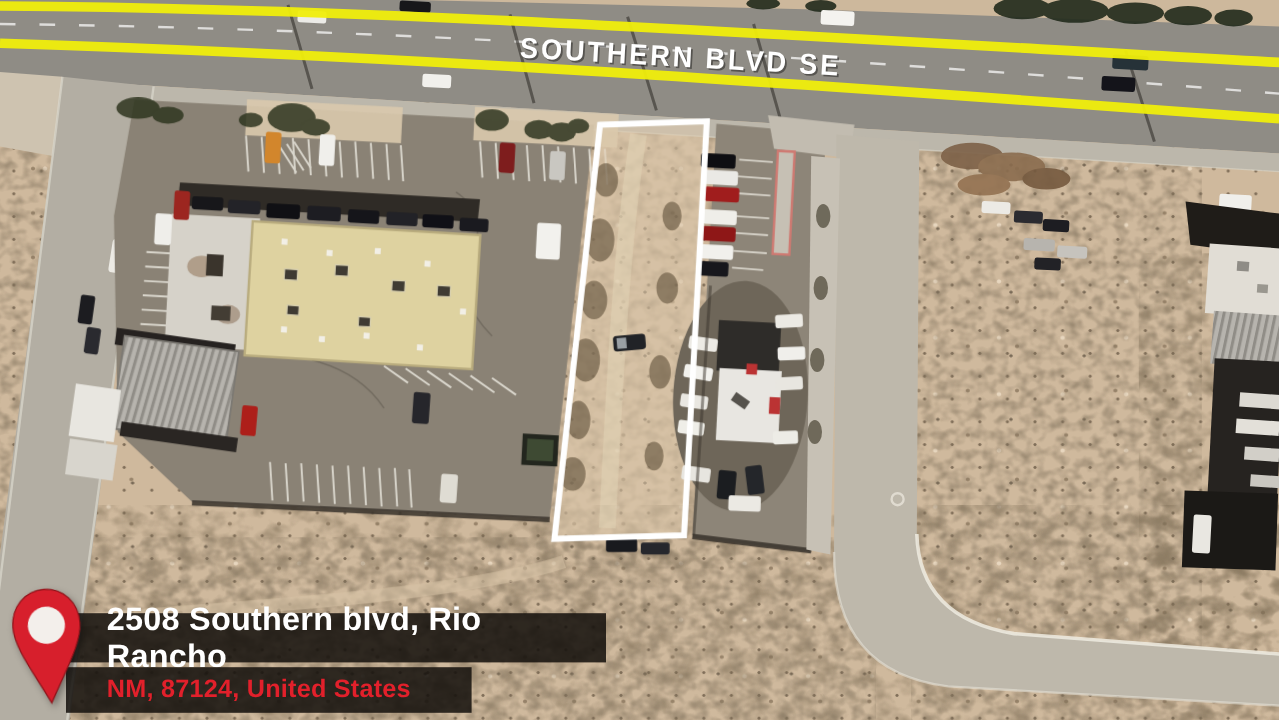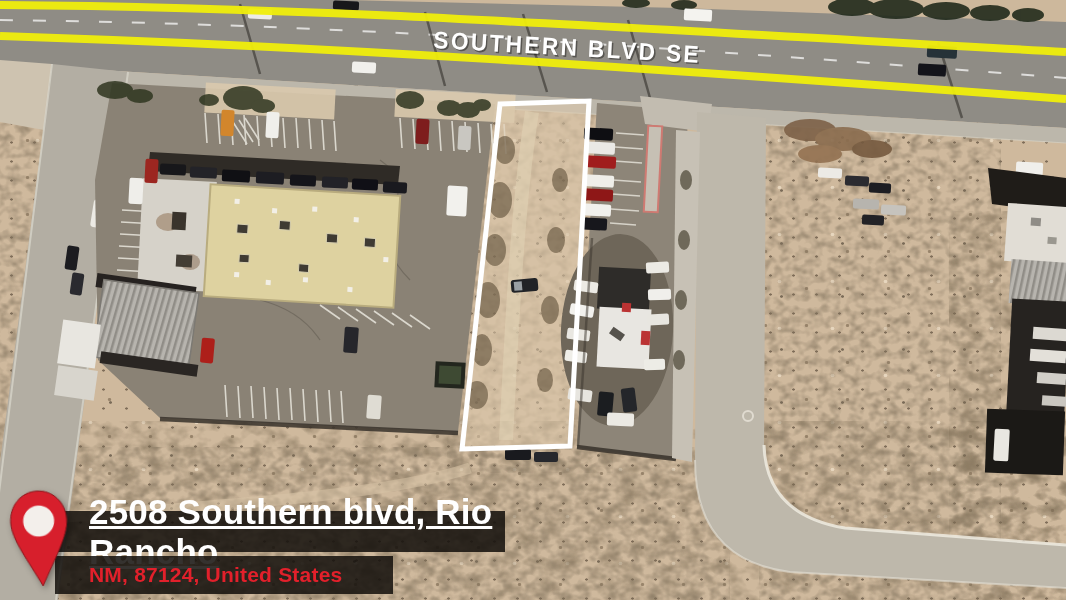--- a/index.html
+++ b/index.html
@@ -14,21 +14,21 @@
       radial-gradient(rgba(255,243,224,.5) 1.4px, transparent 2.3px);
     background-size:23px 19px, 41px 37px, 61px 53px, 53px 47px;
     background-position:0 0, 7px 11px, 19px 5px, 11px 23px;
   }
   svg.scene{position:absolute;left:0;top:0;}
   .addr-card{position:absolute;left:0;top:0;width:100%;height:100%;pointer-events:none;}
   .addr-bar{position:absolute;display:flex;align-items:center;box-sizing:border-box;
             background:rgba(18,14,11,.85);padding-left:34px;}
   .addr-bar.line1{left:55px;top:511px;width:450px;height:41px;}
   .addr-bar.line2{left:55px;top:556px;width:338px;height:38px;}
-  .addr-bar.line1 span{color:#ffffff;font-weight:700;font-size:35px;letter-spacing:.2px;text-decoration:underline;}
+  .addr-bar.line1 span{color:#ffffff;font-weight:700;font-size:27px;letter-spacing:.2px;}
   .addr-bar.line2 span{color:#e2202b;font-weight:700;font-size:21px;letter-spacing:.2px;}
   .pin{position:absolute;left:9px;top:488px;transform:rotate(-4deg);
        filter:drop-shadow(2px 3px 3px rgba(0,0,0,.35));}
 </style>
 </head>
 <body>
 
 <div class="stage">
 
 <svg class="scene" width="1066" height="600" viewBox="0 0 1066 600">

